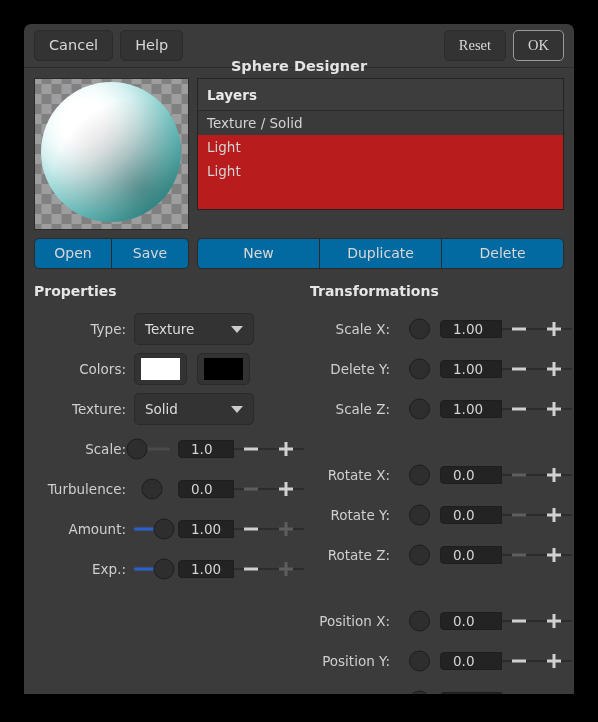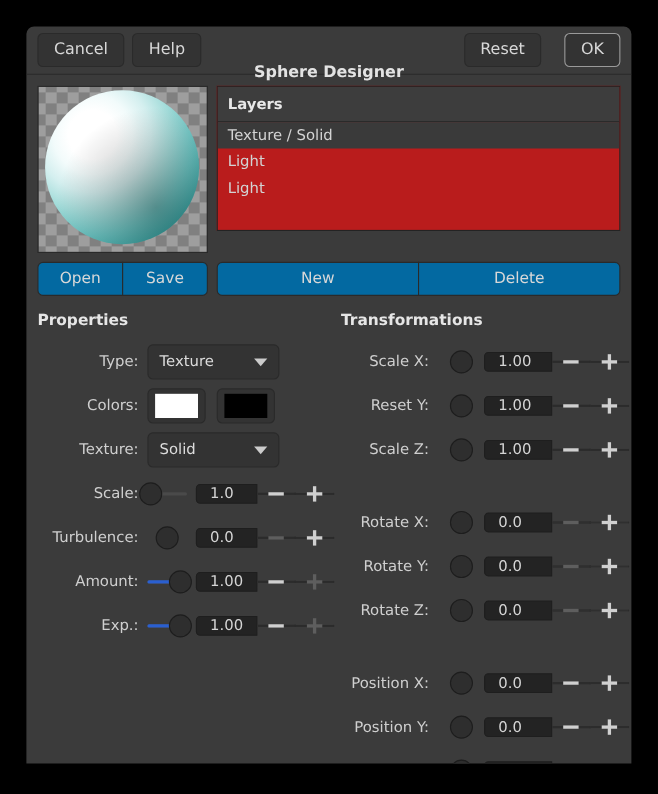--- a/index.html
+++ b/index.html
@@ -47,21 +47,21 @@
     line-height: 29px;
     text-align: center;
     box-sizing: border-box;
     cursor: pointer;
     white-space: nowrap;
   }
   .hdr-btn.focus {
     border: 1px solid #9a9a9a;
   }
   #hdr-left { display: flex; gap: 7px; }
-  #hdr-right { display: flex; gap: 21px; margin-left: auto; }
+  #hdr-right { display: flex; gap: 7px; margin-left: auto; font-family: Liberation Serif, serif; }
   #hdr-title {
     position: absolute;
     left: 0; right: 0;
     text-align: center;
     font-size: 14.5px;
     font-weight: bold;
     color: #e3e3e3;
     pointer-events: none;
     margin-top: 40px;
   }
@@ -328,20 +328,21 @@
     </div>
   </div>
 
   <div id="btn-row">
     <div class="btn-group" id="grp-file">
         <div class="grp-btn">Open</div>
         <div class="grp-btn">Save</div>
       </div>
     <div class="btn-group" id="grp-layer">
         <div class="grp-btn">New</div>
+        <div class="grp-btn">Duplicate</div>
         <div class="grp-btn">Delete</div>
       </div>
   </div>
 
   <div id="cols">
     <div class="col" id="col-props">
       <div class="col-title">Properties</div>
 
       <div class="row">
         <div class="row-label">Type:</div>
@@ -457,21 +458,21 @@
               <div class="spin-btn">
                 <span class="bar h"></span>
               </div>
               <div class="spin-btn">
                 <span class="bar h"></span>
                 <span class="bar v"></span>
               </div>
             </div>
           </div>
           <div class="row">
-            <div class="row-label">Reset Y:</div>
+            <div class="row-label">Delete Y:</div>
             <div class="slider" style="flex: 0 0 auto; width: 34px;">
               <div class="track" style="left: 20px; width: 12px;"></div>
               <div class="knob" style="left: 11px; transform: translateY(-50%);"></div>
             </div>
             <div class="spin">
               <div class="spin-val">1.00</div>
               <div class="spin-btn">
                 <span class="bar h"></span>
               </div>
               <div class="spin-btn">

